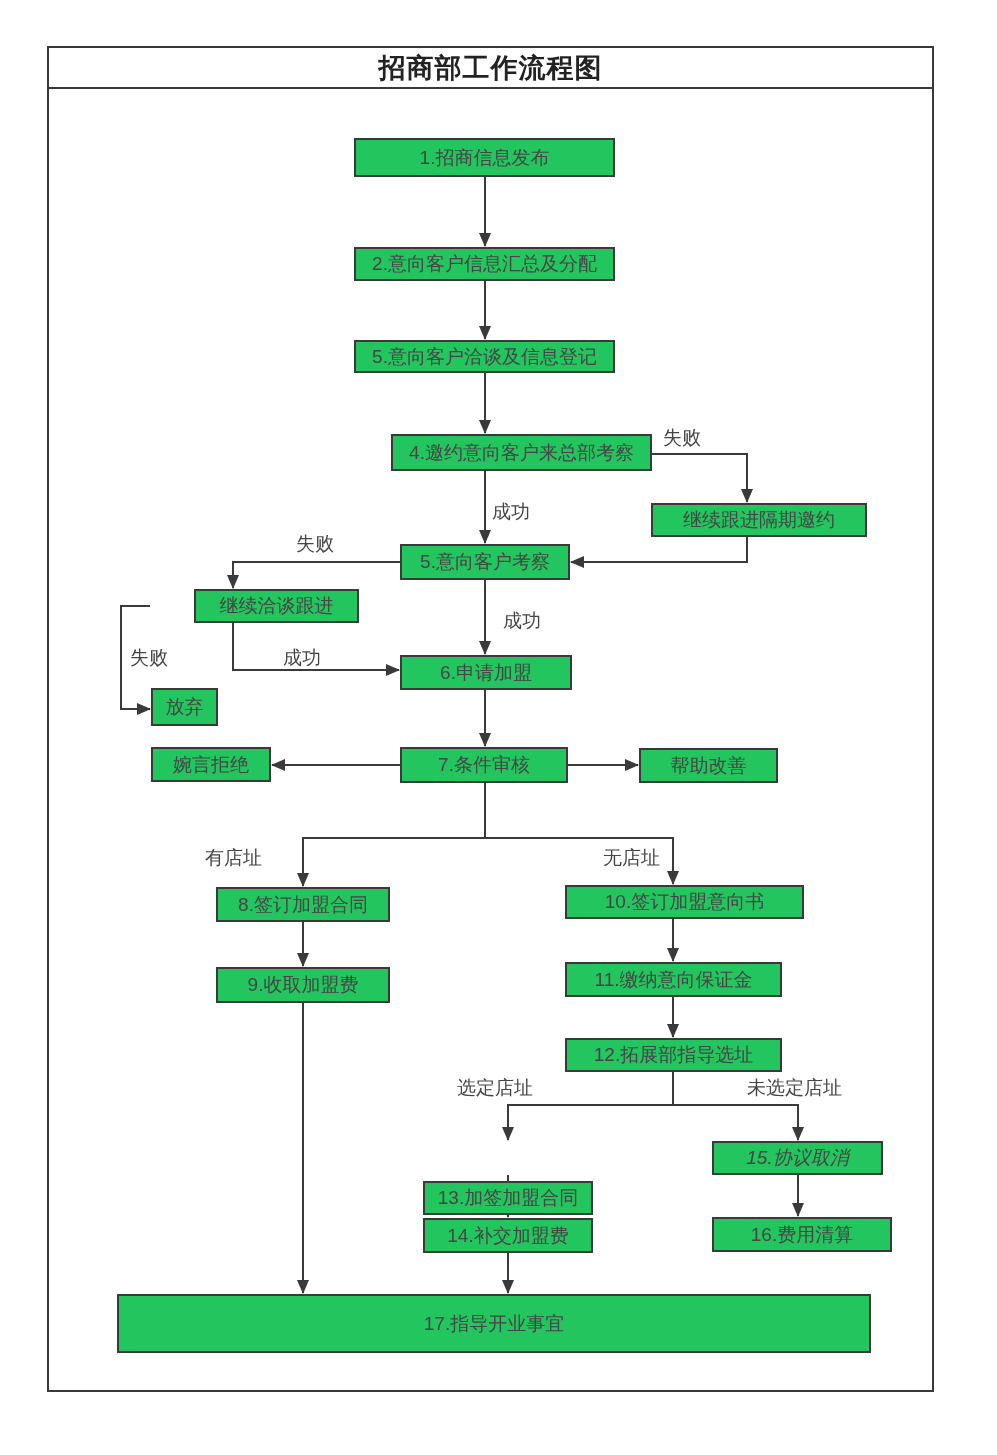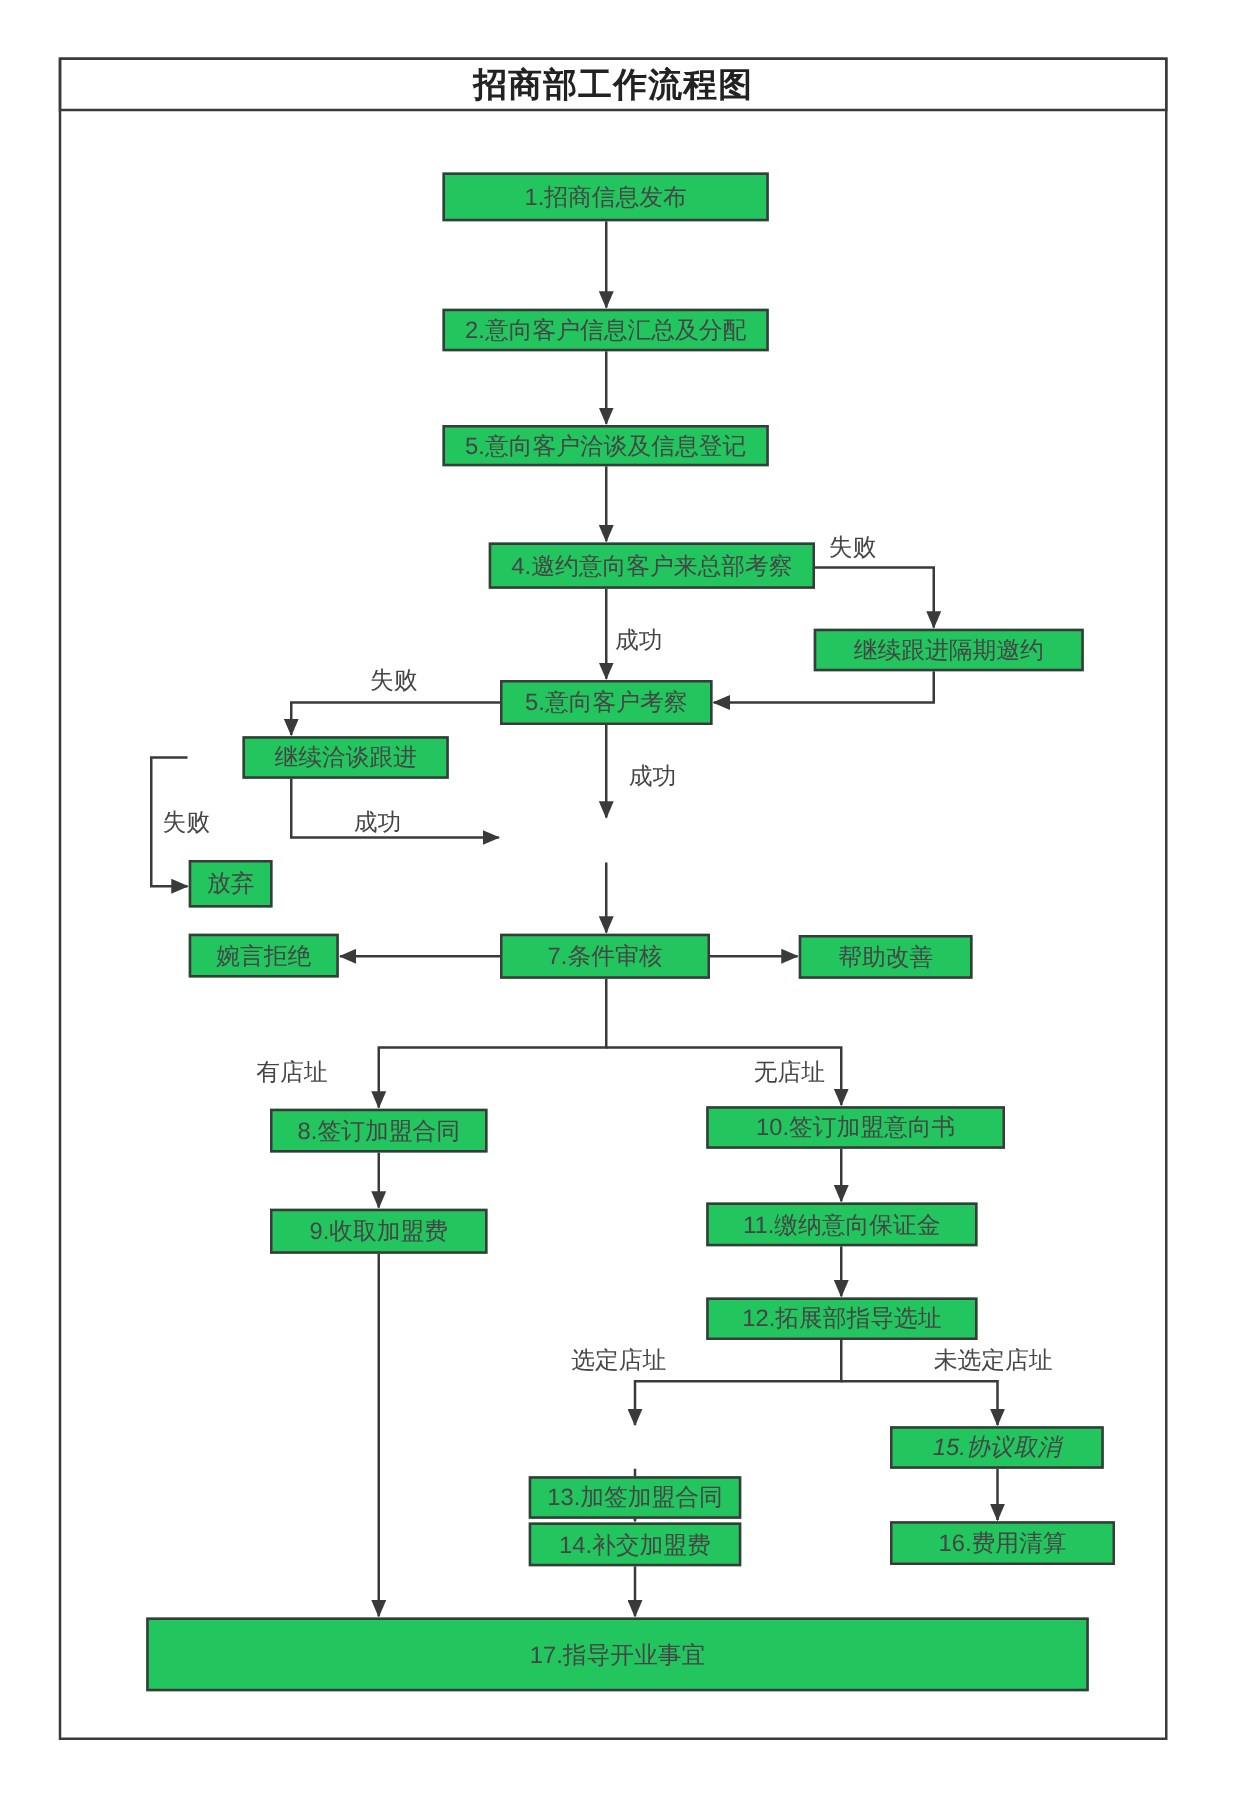--- a/index.html
+++ b/index.html
@@ -101,20 +101,21 @@
       <path d="M508,1253 L508,1293" marker-end="url(#arrow)"></path>
       <path d="M798,1175 L798,1216" marker-end="url(#arrow)"></path>
     </g>
   </svg>
 
   <div class="node n1">1.招商信息发布</div>
   <div class="node n2">2.意向客户信息汇总及分配</div>
   <div class="node n3">5.意向客户洽谈及信息登记</div>
   <div class="node n4">4.邀约意向客户来总部考察</div>
   <div class="node n5">5.意向客户考察</div>
+  <div class="node n6">6.申请加盟</div>
   <div class="node n7">7.条件审核</div>
   <div class="node n8">8.签订加盟合同</div>
   <div class="node n9">9.收取加盟费</div>
   <div class="node n10">10.签订加盟意向书</div>
   <div class="node n11">11.缴纳意向保证金</div>
   <div class="node n12">12.拓展部指导选址</div>
   <div class="node n13">13.加签加盟合同</div>
   <div class="node n14">14.补交加盟费</div>
   <div class="node n15">15.协议取消</div>
   <div class="node n16">16.费用清算</div>

